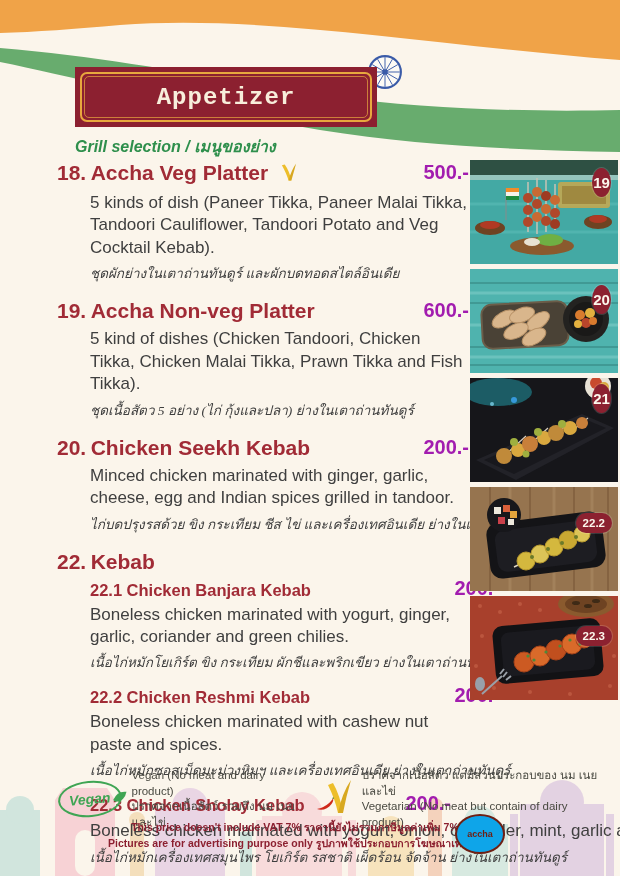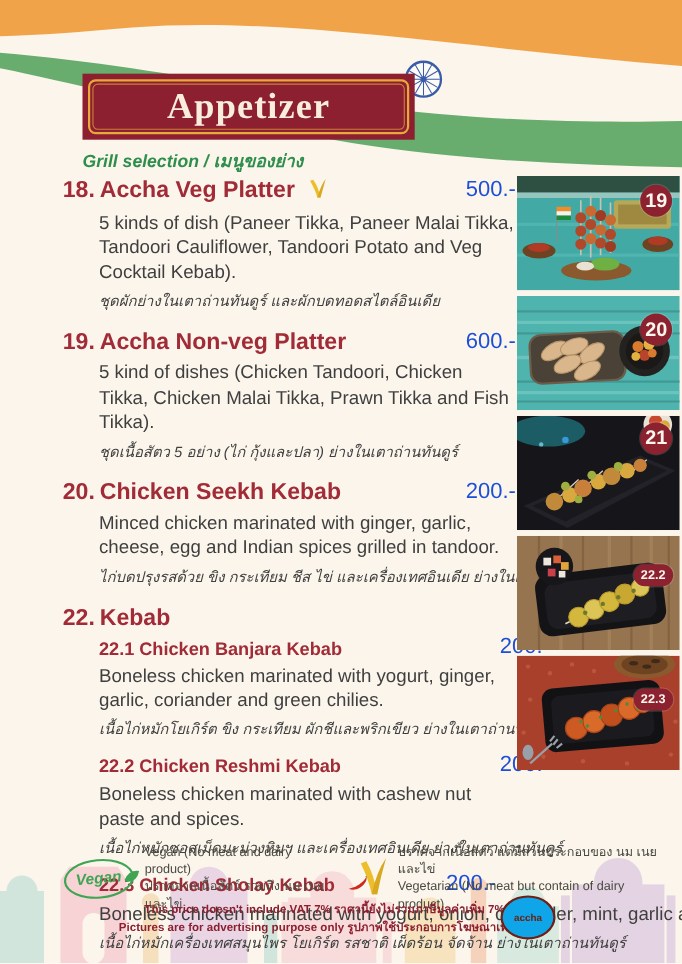--- a/index.html
+++ b/index.html
@@ -8,51 +8,51 @@
 
   
   .waves{position:absolute;top:0;left:0;z-index:1;}
   .chakra{position:absolute;left:367px;top:54px;width:36px;height:36px;z-index:2;}
 
   
   .title-box{position:absolute;left:75px;top:67px;width:302px;height:60px;background:#8C2030;z-index:3;
     display:flex;align-items:center;justify-content:center;}
   .title-box .inner{position:absolute;inset:5px;border:2px solid #E8A83E;border-radius:7px;}
   .title-box .inner2{position:absolute;inset:9px;border:1px solid #E8A83E;border-radius:5px;opacity:.7;}
-  .title-text{position:relative;font-family:Liberation Serif, serif;font-weight:bold;font-size:33px;
+  .title-text{position:relative;font-family:Liberation Mono, monospace;font-weight:bold;font-size:24px;
     color:#F8EEDB;letter-spacing:1px;z-index:4;}
   .subtitle{position:absolute;left:75px;top:134px;width:302px;z-index:3;
     color:#2E8F4C;font-size:16px;font-weight:bold;font-style:italic;}
 
   
   .menu{position:absolute;left:57px;top:159px;width:412px;z-index:3;}
   .item{margin-bottom:13px;}
   .head{position:relative;padding-right:64px;line-height:27px;white-space:nowrap;}
   .num,.name{color:#A12B36;font-weight:bold;font-size:21px;}
-  .price{position:absolute;right:0;top:0;color:#1d4ed8;font-weight:normal;font-size:20px;}
+  .price{position:absolute;right:0;top:0;color:#a21caf;font-weight:bold;font-size:20px;}
   .desc{max-width:392px;margin-left:33px;color:#3F3F3F;font-size:17px;line-height:1.32;margin-top:2px;}
-  .thai{margin-left:33px;color:#3F3F3F;font-size:13.5px;font-style:italic;margin-top:3px;white-space:nowrap;}
+  .thai{margin-left:33px;color:#3F3F3F;font-size:13.5px;font-style:italic;margin-top:3px;white-space:nowrap;font-family:Liberation Serif, serif;}
   .sub{margin-left:33px;}
   .sub .head{line-height:23px;padding-right:12px;}
   .sub .num,.sub .name{font-size:16.5px;}
   .sub .price{font-size:20px;right:-31px;top:-2px;}
   .sub .desc,.sub .thai{margin-left:0;}
   .item-223 .price{right:18px;}
   .wide{max-width:552px;white-space:nowrap;}
   .vicon{display:inline-block;vertical-align:-2px;margin-left:7px;}
   .chili{display:inline-block;vertical-align:-1px;margin-left:7px;}
   .group-head{margin-bottom:2px;}
 
   
   .photos{position:absolute;left:470px;top:160px;width:148px;z-index:3;}
   .photo{position:relative;width:148px;height:104px;margin-bottom:5px;overflow:hidden;}
   .photo svg{display:block;width:148px;height:104px;}
   .badge{position:absolute;background:#8C2130;color:#FCF6EC;font-weight:bold;
     display:flex;align-items:center;justify-content:center;box-shadow:0 0 0 1px rgba(255,255,255,.15);}
-  .badge.round{width:29px;height:29px;border-radius:50%;font-size:18px;right:7px;}
+  .badge.round{width:19px;height:29px;border-radius:50%;font-size:15px;right:7px;}
   .badge.pill{padding:4px 7px;border-radius:14px;font-size:11.5px;right:6px;}
 
   
   .legend{position:absolute;left:58px;top:768px;width:548px;display:flex;gap:18px;z-index:4;}
   .legend-item{display:flex;align-items:center;gap:10px;}
   .vegan-logo{position:relative;display:inline-block;border:2.5px solid #3FA554;border-radius:50%;
     padding:7px 9px;transform:rotate(-5deg);flex:none;}
   .vegan-word{color:#3FA554;font-size:14px;font-style:italic;font-weight:bold;}
   .vegan-leaf{position:absolute;right:-8px;top:10px;}
   .v-big{flex:none;display:inline-block;}

